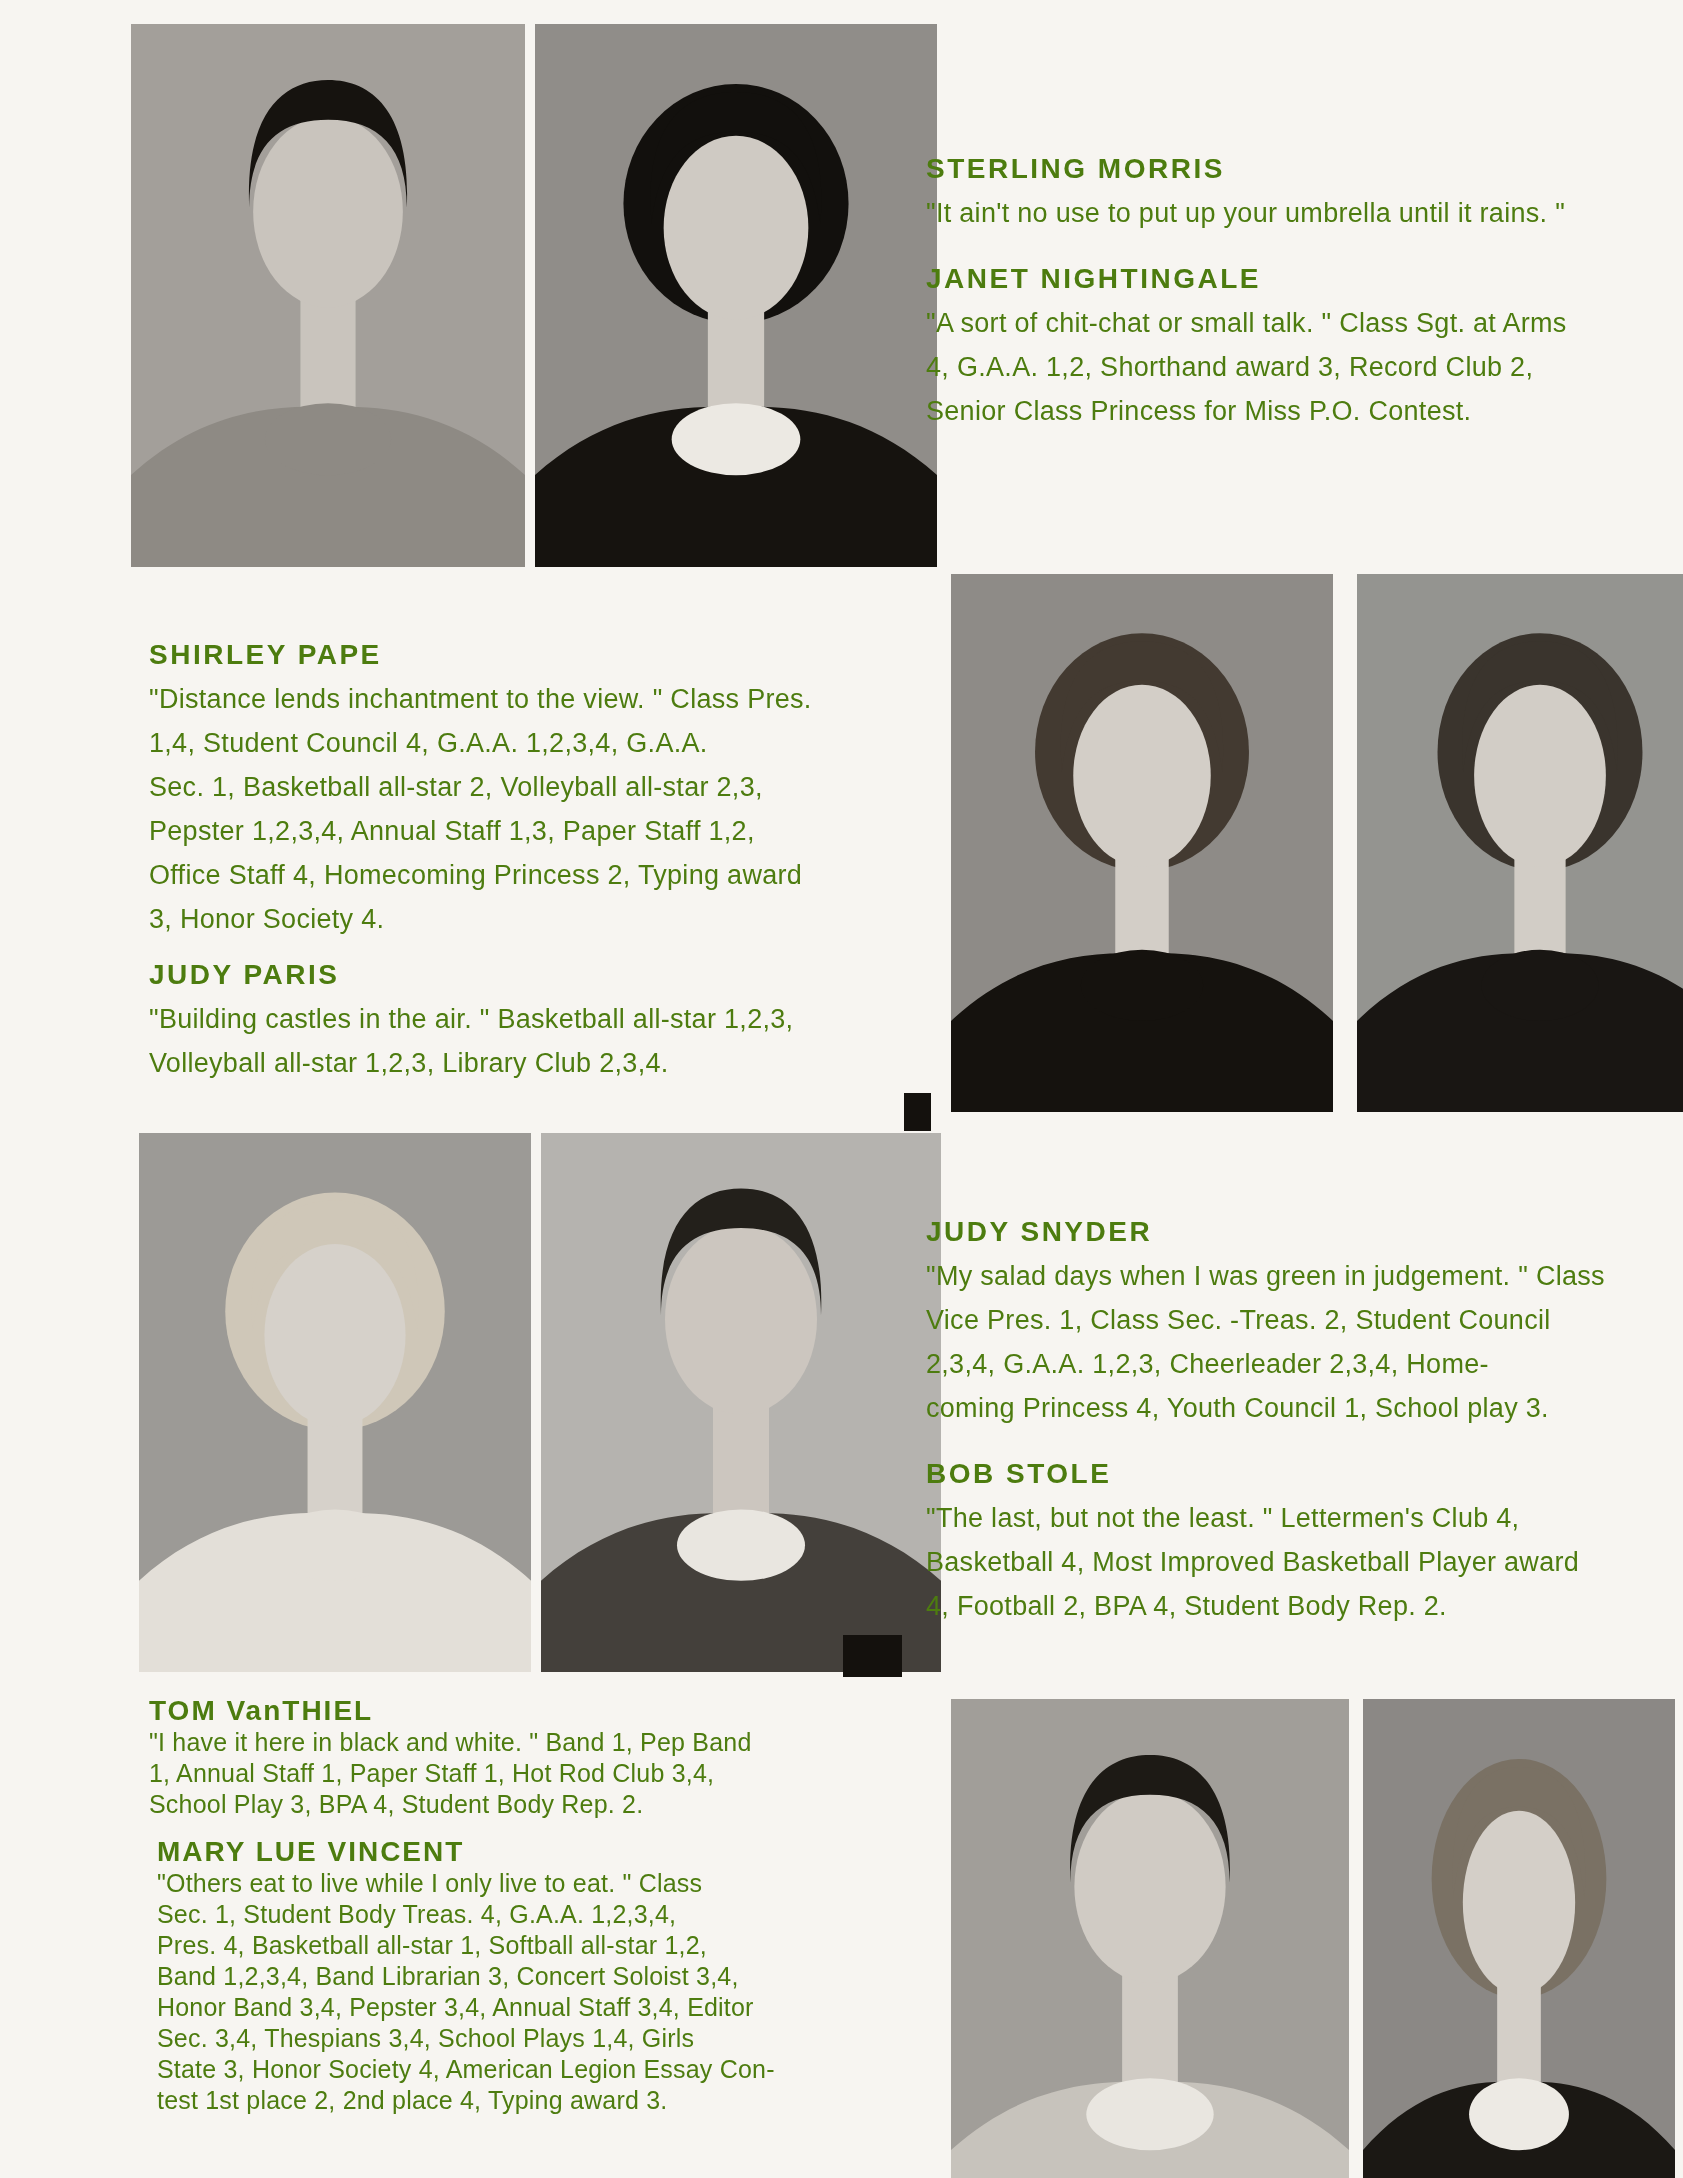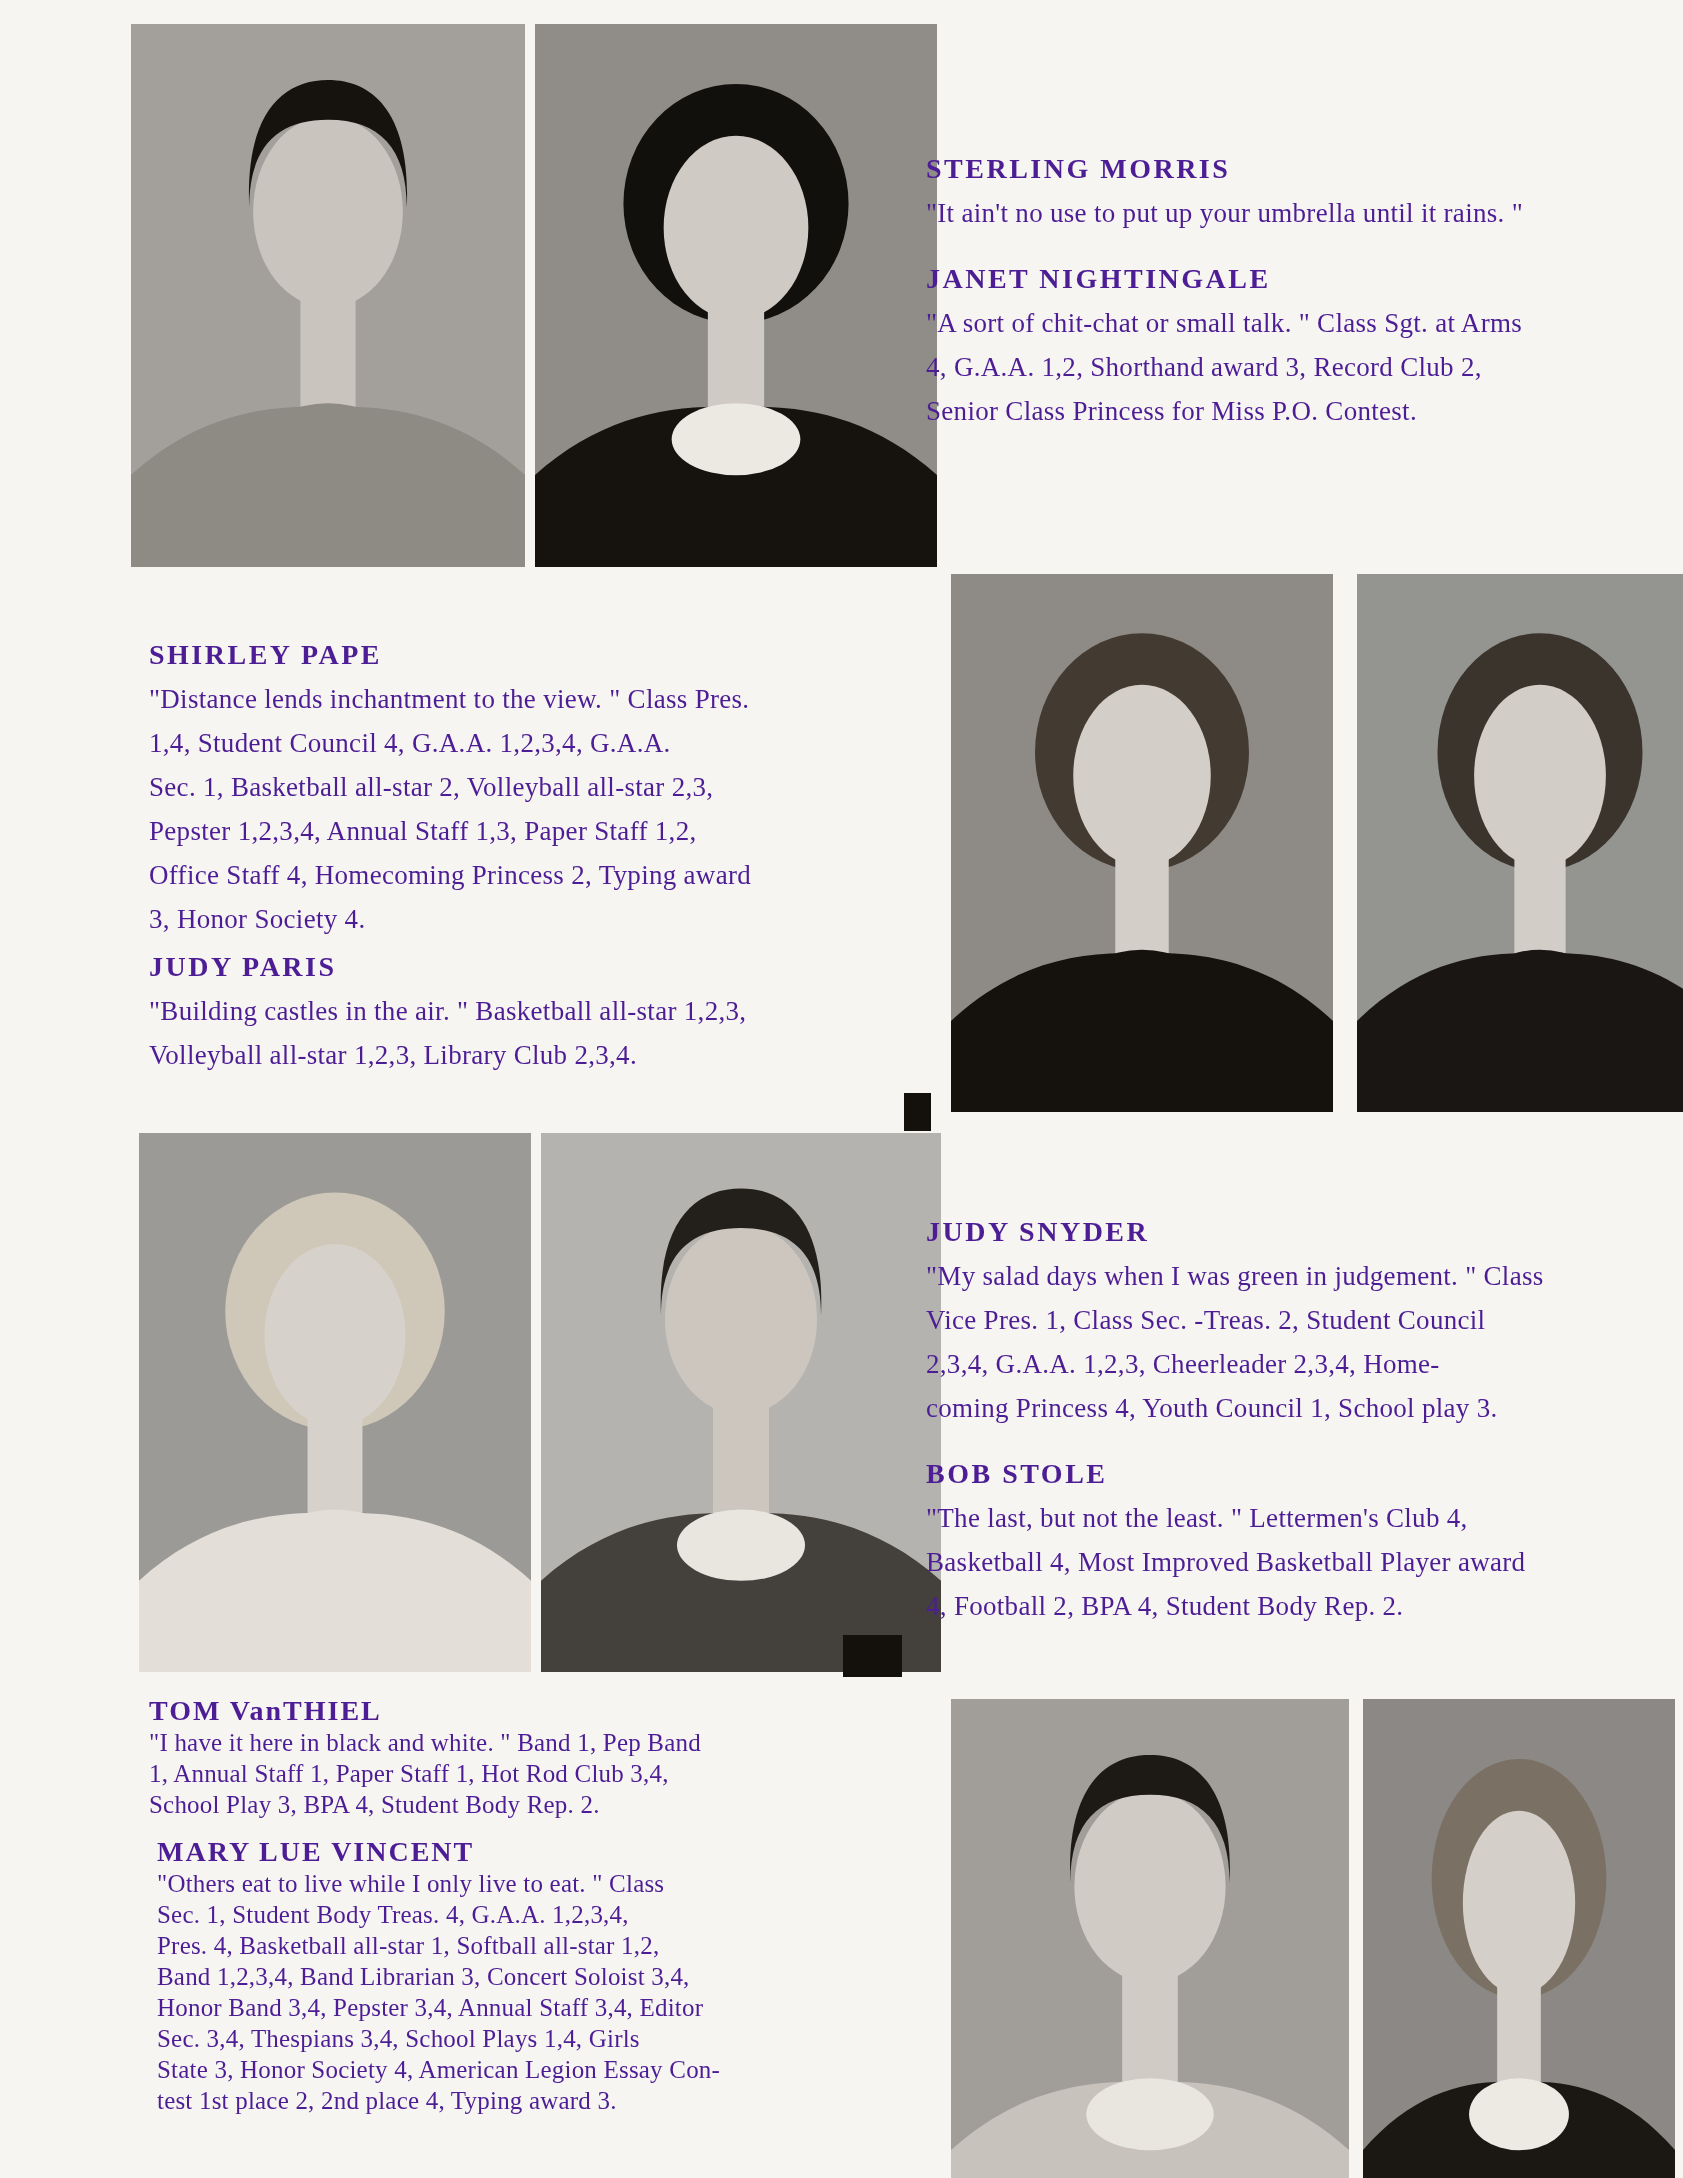--- a/index.html
+++ b/index.html
@@ -1,26 +1,26 @@
 <!DOCTYPE html>
 <html><head>
 <meta charset="utf-8">
 <style>
   html,body{margin:0;padding:0;background:#dddbd7;}
   .page{
     position:relative;width:1683px;height:2178px;margin:0 auto;
     background:#f7f5f1;overflow:hidden;
-    font-family:Liberation Serif, serif;color:#4c1d95;
+    font-family:Liberation Sans, sans-serif;color:#4d7c0f;
   }
   .photo{position:absolute;overflow:hidden;}
   .photo svg{display:block;width:100%;height:100%;}
   .photo.clip-bottom svg{height:543px;}
   .tblock{position:absolute;}
   .entry + .entry{margin-top:22px;}
-  .tblock.mid .entry + .entry{margin-top:4px;}
+  .tblock.mid .entry + .entry{margin-top:12px;}
   .tblock.compact .entry + .entry{margin-top:16px;margin-left:8px;}
   .entry-title{
     margin:0;font-weight:bold;font-size:28px;line-height:44px;
     letter-spacing:2.5px;white-space:pre;
   }
   .entry-line{
     margin:0;font-size:27px;line-height:44px;letter-spacing:0.3px;white-space:pre;
   }
   .tblock.compact .entry-title{font-size:28px;line-height:32px;letter-spacing:2px;}
   .tblock.compact .entry-line{font-size:25px;line-height:31px;letter-spacing:0.2px;}

